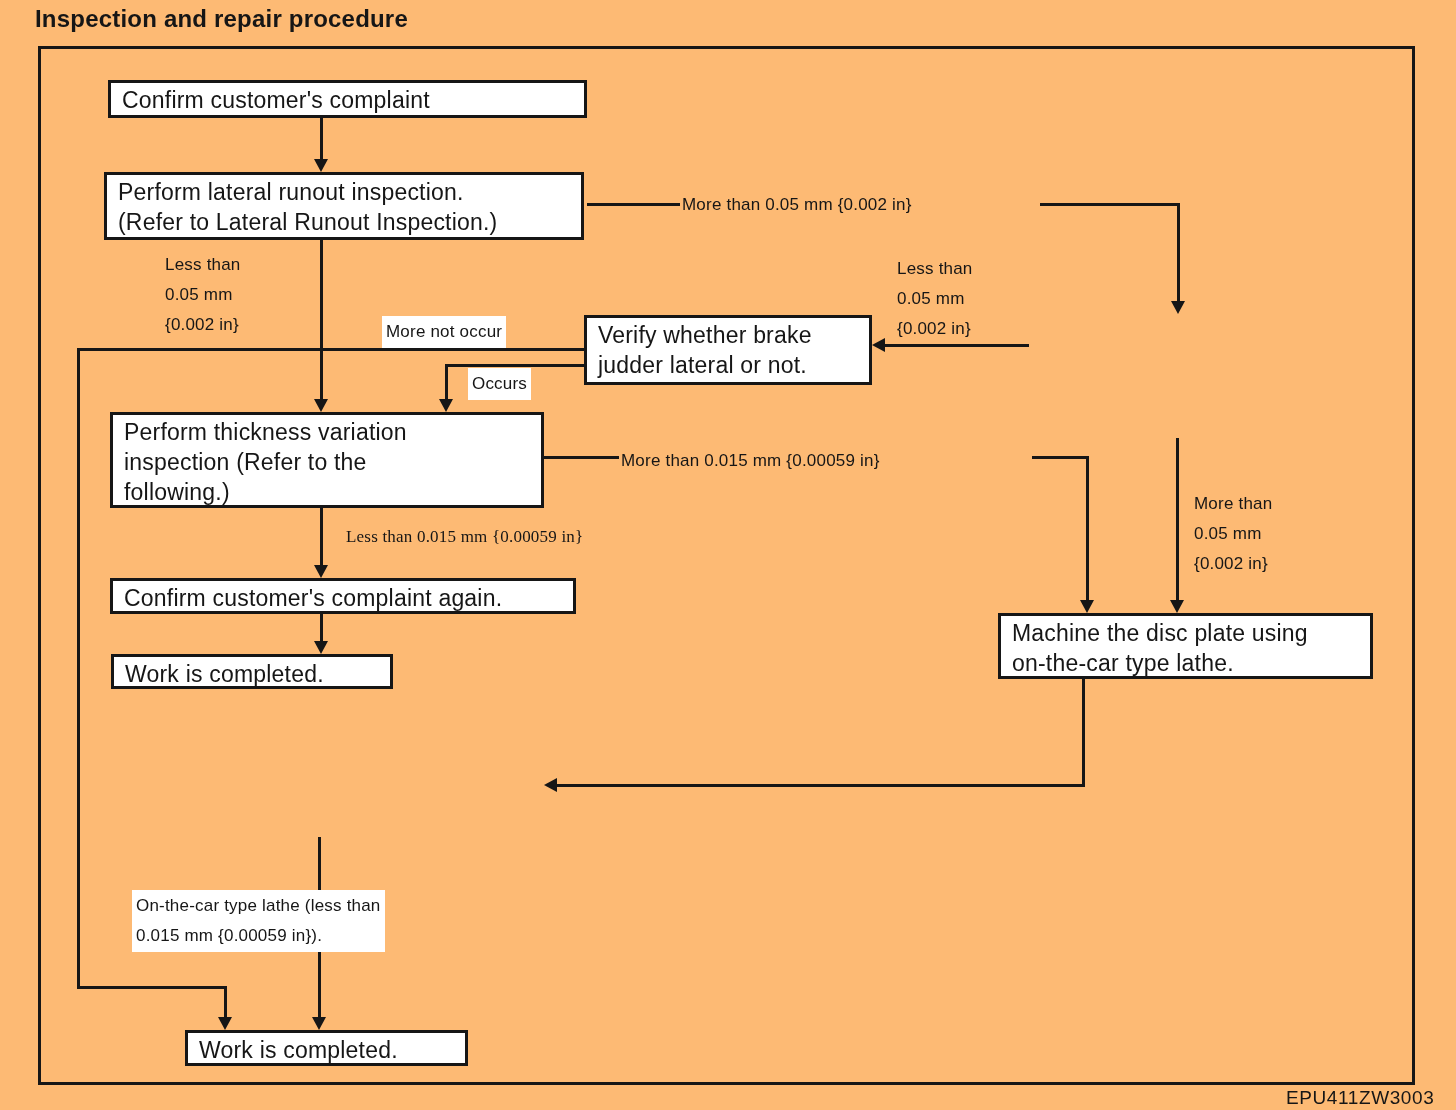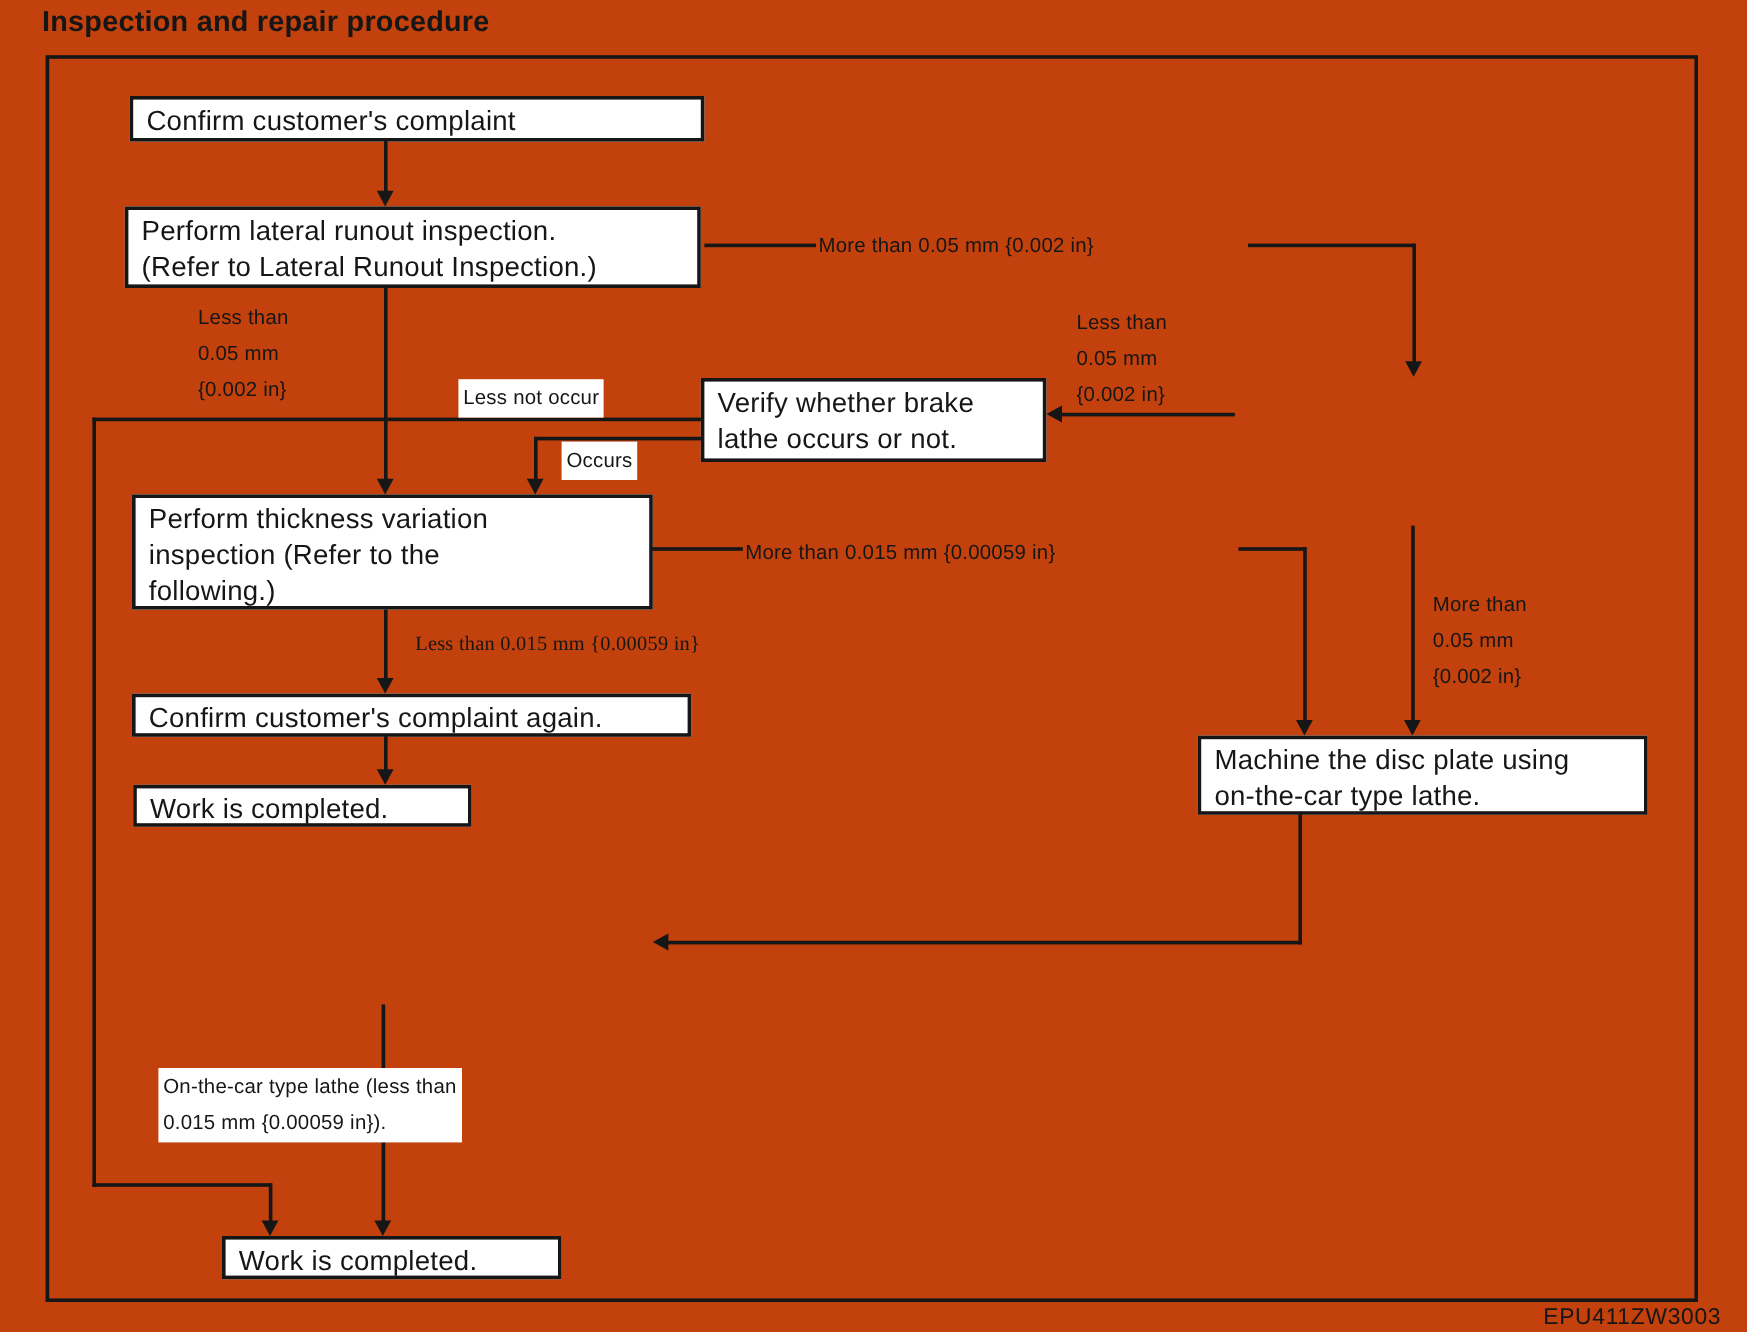--- a/index.html
+++ b/index.html
@@ -1,19 +1,19 @@
 <!DOCTYPE html>
 <html><head>
 <meta charset="utf-8">
 <style>
   html,body{margin:0;padding:0;background:#ffffff;}
   #stage{
     position:relative;
     width:1456px;height:1110px;
-    background:#c2410c;
+    background:#fdba74;
     font-family:"Liberation Sans", sans-serif;
     color:#161616;
     overflow:hidden;
   }
   .title{
     position:absolute;
     font-size:24px;
     font-weight:bold;
     letter-spacing:0.2px;
     white-space:nowrap;
@@ -71,21 +71,21 @@
   <div class="title" style="left:35px;top:5px;">Inspection and repair procedure</div>
 
   <div class="frame" style="left:38px;top:46px;width:1371px;height:1033px;"></div>
 
   <div class="box" style="left:108px;top:80px;width:479px;height:38px;">Confirm customer's complaint</div>
 
   <div class="box" style="left:104px;top:172px;width:480px;height:68px;">Perform lateral runout inspection.
 (Refer to Lateral Runout Inspection.)</div>
 
   <div class="box" style="left:584px;top:315px;width:288px;height:70px;">Verify whether brake
-lathe occurs or not.</div>
+judder lateral or not.</div>
 
 
   <div class="box" style="left:110px;top:412px;width:434px;height:96px;">Perform thickness variation
 inspection (Refer to the
 following.)</div>
 
   <div class="box" style="left:110px;top:578px;width:466px;height:36px;">Confirm customer's complaint again.</div>
 
   <div class="box" style="left:111px;top:654px;width:282px;height:35px;">Work is completed.</div>
 
@@ -139,21 +139,21 @@
 
   <div class="v" style="left:318px;top:837px;height:181px;"></div>
   <div class="ad" style="left:312px;top:1017px;"></div>
 
   <div class="lbl" style="left:682px;top:190px;">More than 0.05 mm {0.002 in}</div>
 
   <div class="lbl" style="left:165px;top:250px;">Less than
 0.05 mm
 {0.002 in}</div>
 
-  <div class="lbl bg" style="left:382px;top:316px;">Less not occur</div>
+  <div class="lbl bg" style="left:382px;top:316px;">More not occur</div>
 
   <div class="lbl bg" style="left:468px;top:368px;">Occurs</div>
 
   <div class="lbl" style="left:897px;top:254px;">Less than
 0.05 mm
 {0.002 in}</div>
 
   <div class="lbl" style="left:621px;top:446px;">More than 0.015 mm {0.00059 in}</div>
 
   <div class="lbl" style="left:346px;top:522px;font-family:Liberation Serif, serif;">Less than 0.015 mm {0.00059 in}</div>

